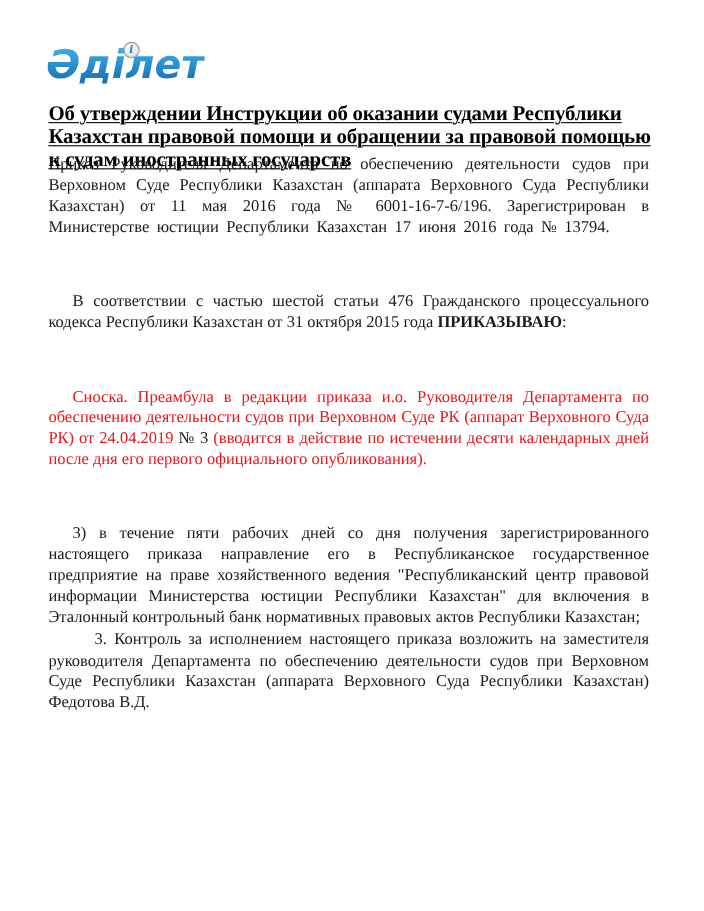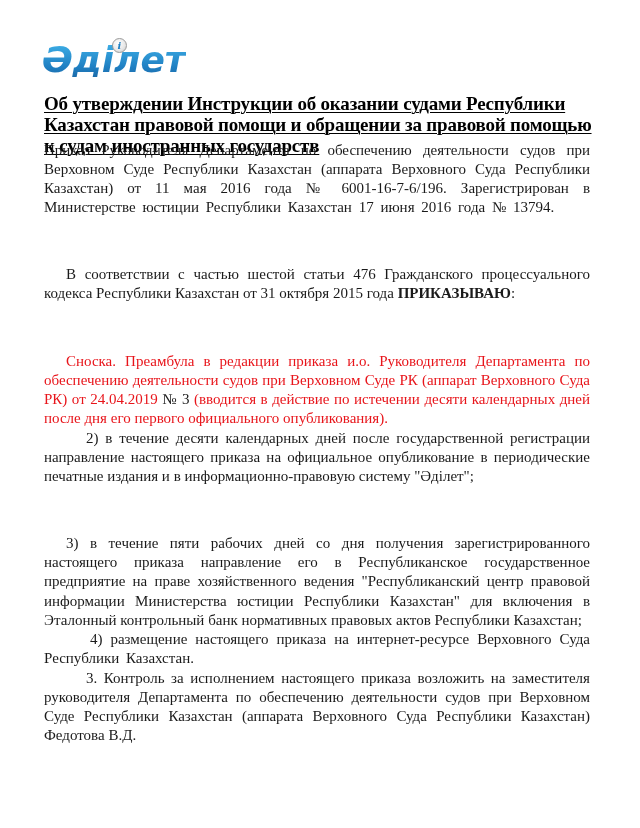--- a/index.html
+++ b/index.html
@@ -111,20 +111,18 @@
     <span>В соответствии с частью шестой статьи 476 Гражданского процессуального кодекса Республики Казахстан от 31 октября 2015 года </span><span class="bold">ПРИКАЗЫВАЮ</span><span>:</span>
   </p>
 
   <p class="p indent1 red">
     <span>Сноска. Преамбула в редакции приказа и.о. Руководителя Департамента по обеспечению деятельности судов при Верховном Суде РК (аппарат Верховного Суда РК) от 24.04.2019 </span><span class="black">№ 3</span><span> (вводится в действие по истечении десяти календарных дней после дня его первого официального опубликования).</span>
   </p>
 
 
 
 
-  <p class="p indent3 gap-s">2) в течение десяти календарных дней после государственной регистрации направление настоящего приказа на официальное опубликование в периодические печатные издания и в информационно-правовую систему "Әділет";</p>
 
   <p class="p indent1">3) в течение пяти рабочих дней со дня получения зарегистрированного настоящего приказа направление его в Республиканское государственное предприятие на праве хозяйственного ведения "Республиканский центр правовой информации Министерства юстиции Республики Казахстан" для включения в Эталонный контрольный банк нормативных правовых актов Республики Казахстан;</p>
 
-  <p class="p indent4" style="word-spacing: 3px;">4) размещение настоящего приказа на интернет-ресурсе Верховного Суда Республики Казахстан.</p>
 
   <p class="p indent3 gap-s">3. Контроль за исполнением настоящего приказа возложить на заместителя руководителя Департамента по обеспечению деятельности судов при Верховном Суде Республики Казахстан (аппарата Верховного Суда Республики Казахстан) Федотова В.Д.</p>
 </div>
 
 </body></html>

